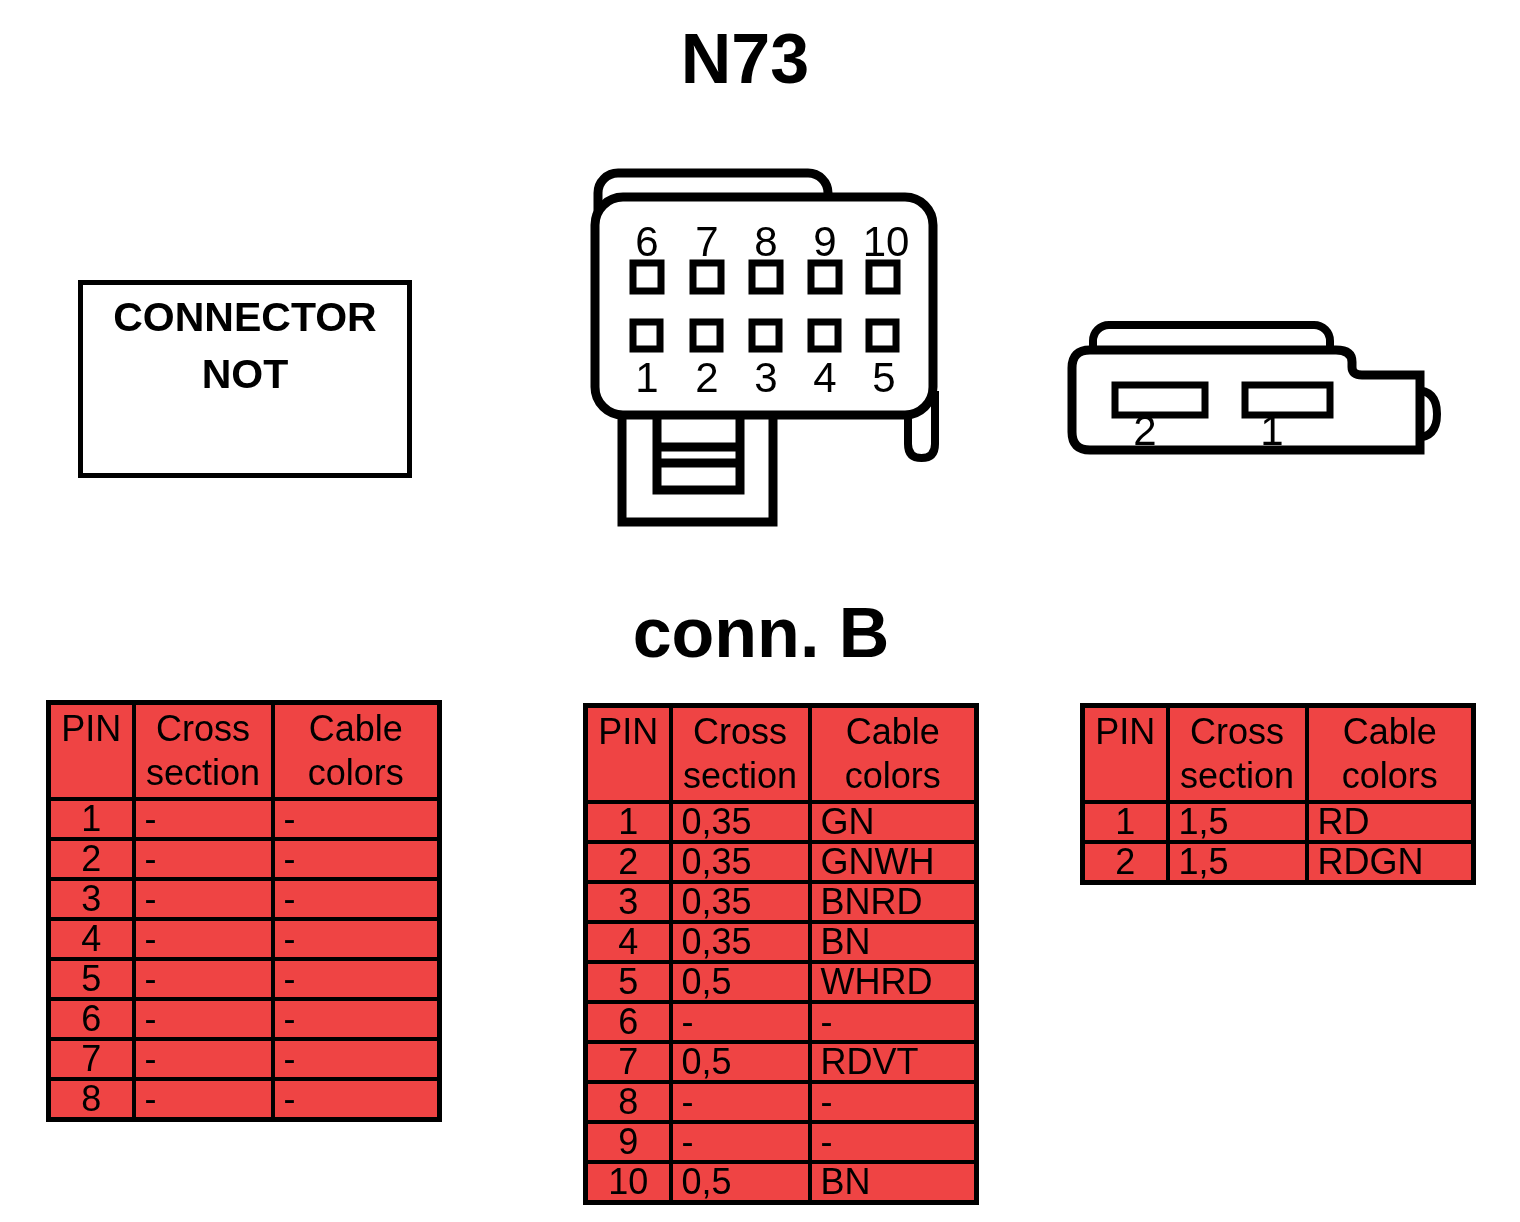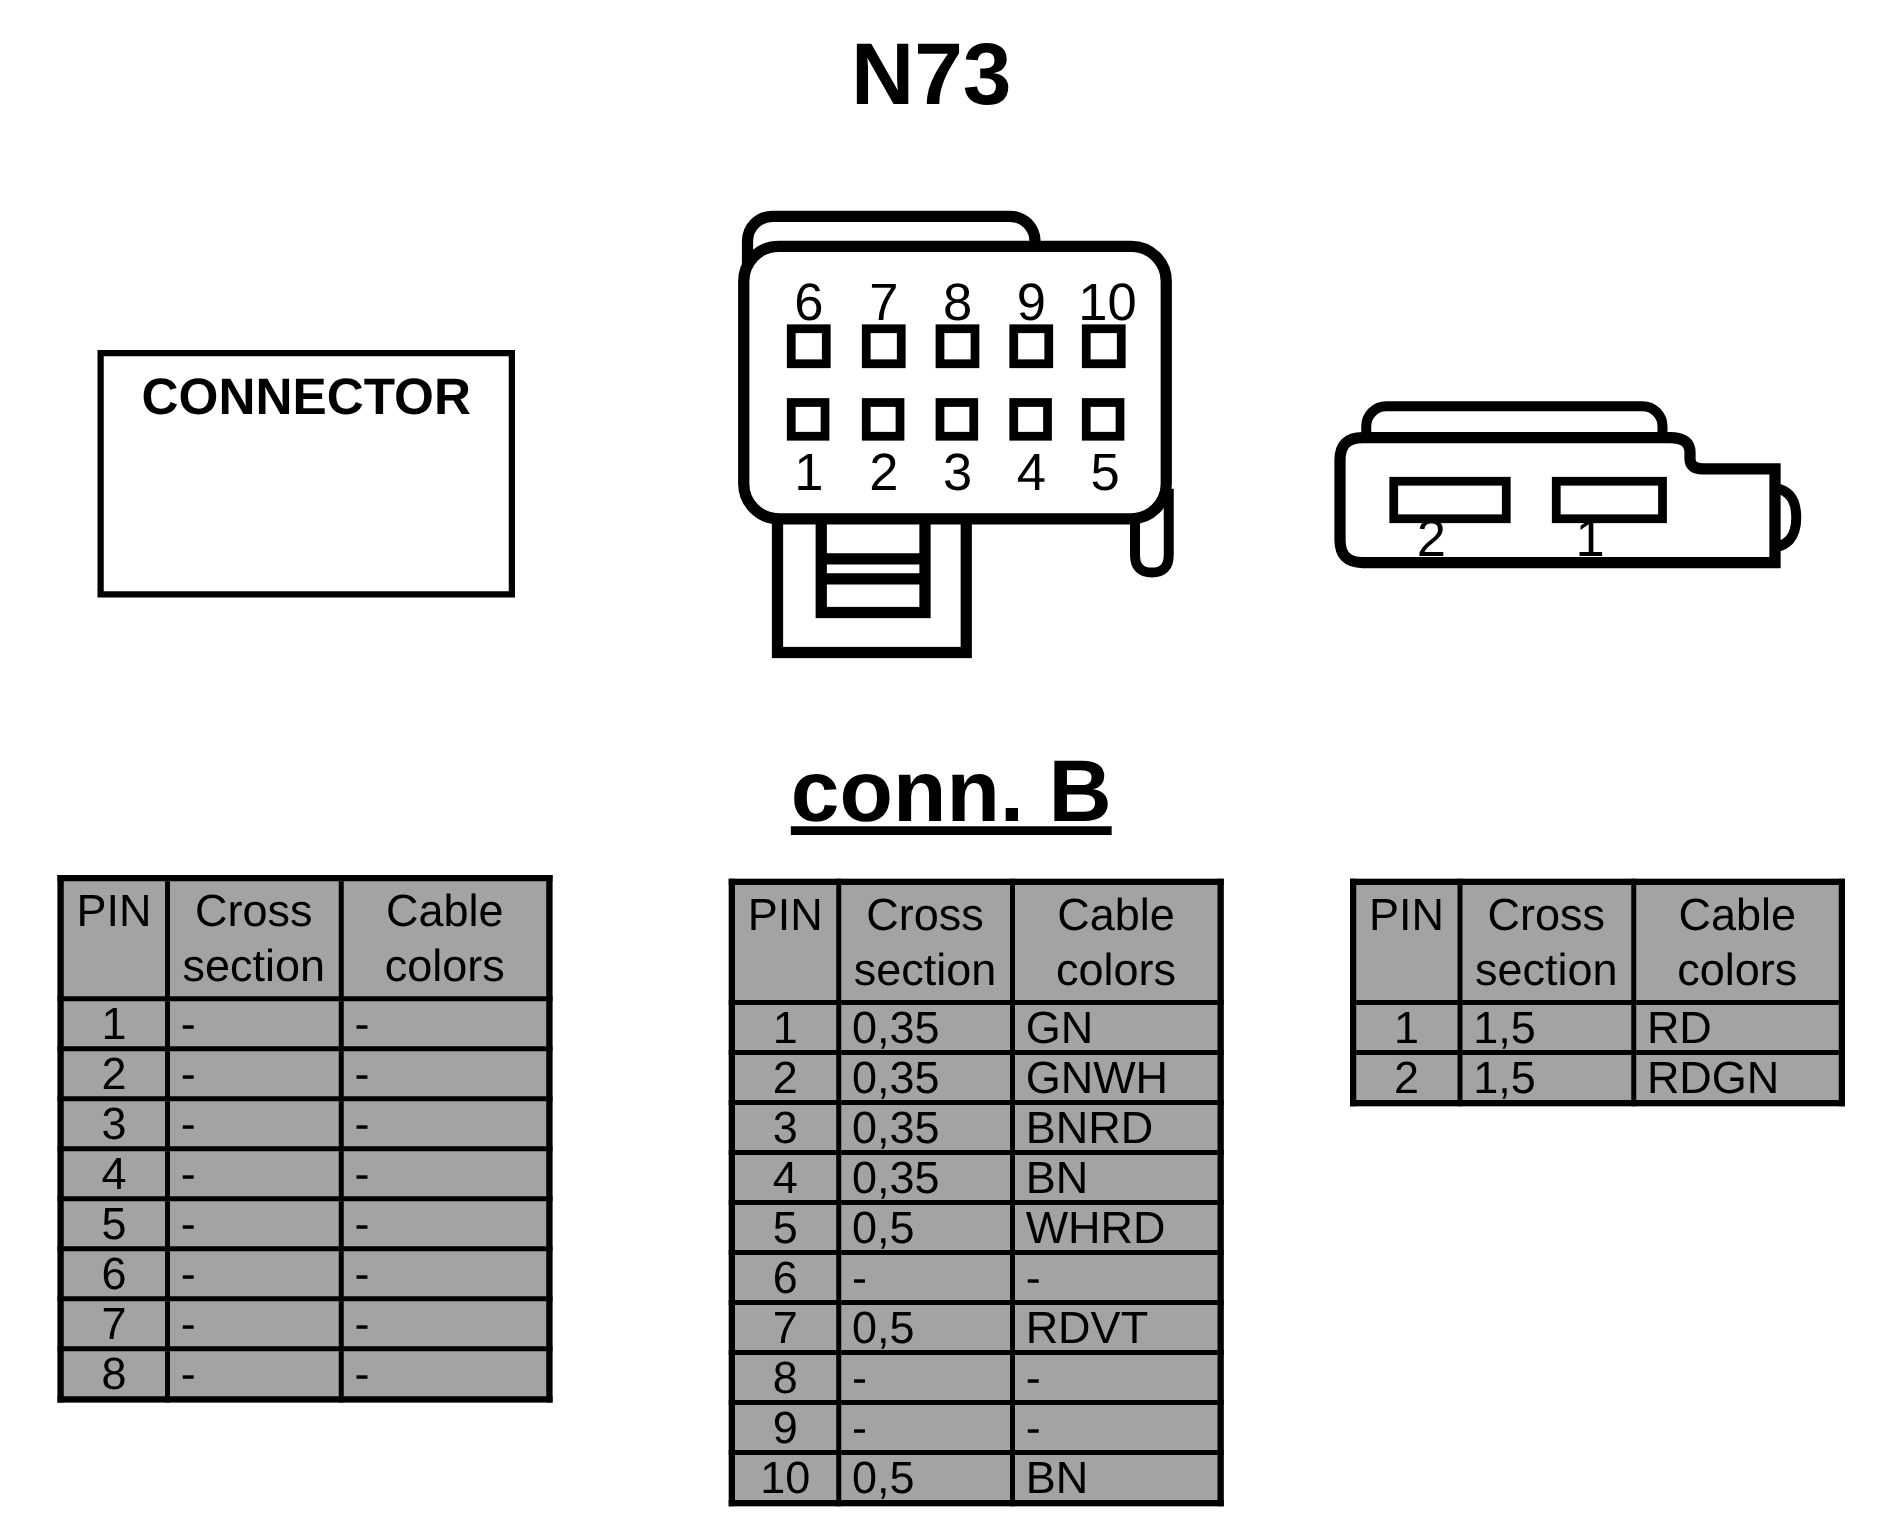--- a/index.html
+++ b/index.html
@@ -18,25 +18,25 @@
   }
   .notice span{display:block;font-size:41px;font-weight:bold;line-height:57px;}
   .drawing{position:absolute;}
   .drawing-b{left:580px;top:165px;}
   .drawing-c{left:1060px;top:310px;}
   svg text{font-family:"Liberation Sans",sans-serif;font-size:42px;fill:#000;}
   .heading{
     position:absolute;font-size:70px;font-weight:bold;text-align:center;line-height:1;
   }
   .heading-a{left:30px;top:598px;width:392px;}
-  .heading-b{left:565px;top:598px;width:392px;text-decoration:underline;}
+  .heading-b{left:565px;top:598px;width:392px;}
   .heading-c{left:1080px;top:598px;width:390px;}
   table.pins{
     position:absolute;border-collapse:collapse;table-layout:fixed;
-    border:5px solid #000;background:#a3a3a3;
+    border:5px solid #000;background:#ef4444;
   }
   .table-a{left:46px;top:700px;}
   .table-b{left:583px;top:703px;}
   .table-c{left:1080px;top:703px;}
   table.pins th,table.pins td{border:4px solid #000;overflow:hidden;}
   table.pins th{
     height:84px;font-size:36px;font-weight:normal;text-align:center;
     vertical-align:top;line-height:44px;padding:2px 4px;
   }
   table.pins td{
@@ -50,20 +50,21 @@
 </style>
 </head>
 <body>
 
 <div class="canvas">
 
   <div class="title">N73</div>
 
   <div class="notice">
     <span>CONNECTOR</span>
+    <span>NOT</span>
   </div>
 
   <svg class="drawing drawing-b" width="370" height="370" viewBox="0 0 370 370">
     <g fill="#ffffff" stroke="#000000">
       <rect x="18" y="8" width="230" height="70" rx="20" stroke-width="9"></rect>
       <rect x="42" y="230" width="151" height="127" stroke-width="9"></rect>
       <rect x="77" y="230" width="83" height="95" stroke-width="9"></rect>
       <line x1="77" y1="282" x2="160" y2="282" stroke-width="9"></line>
       <line x1="77" y1="298" x2="160" y2="298" stroke-width="9"></line>
       <path d="M 328 230 L 328 279 Q 328 293 341.5 293 Q 355 293 355 279 L 355 230 Z" stroke-width="8"></path>

